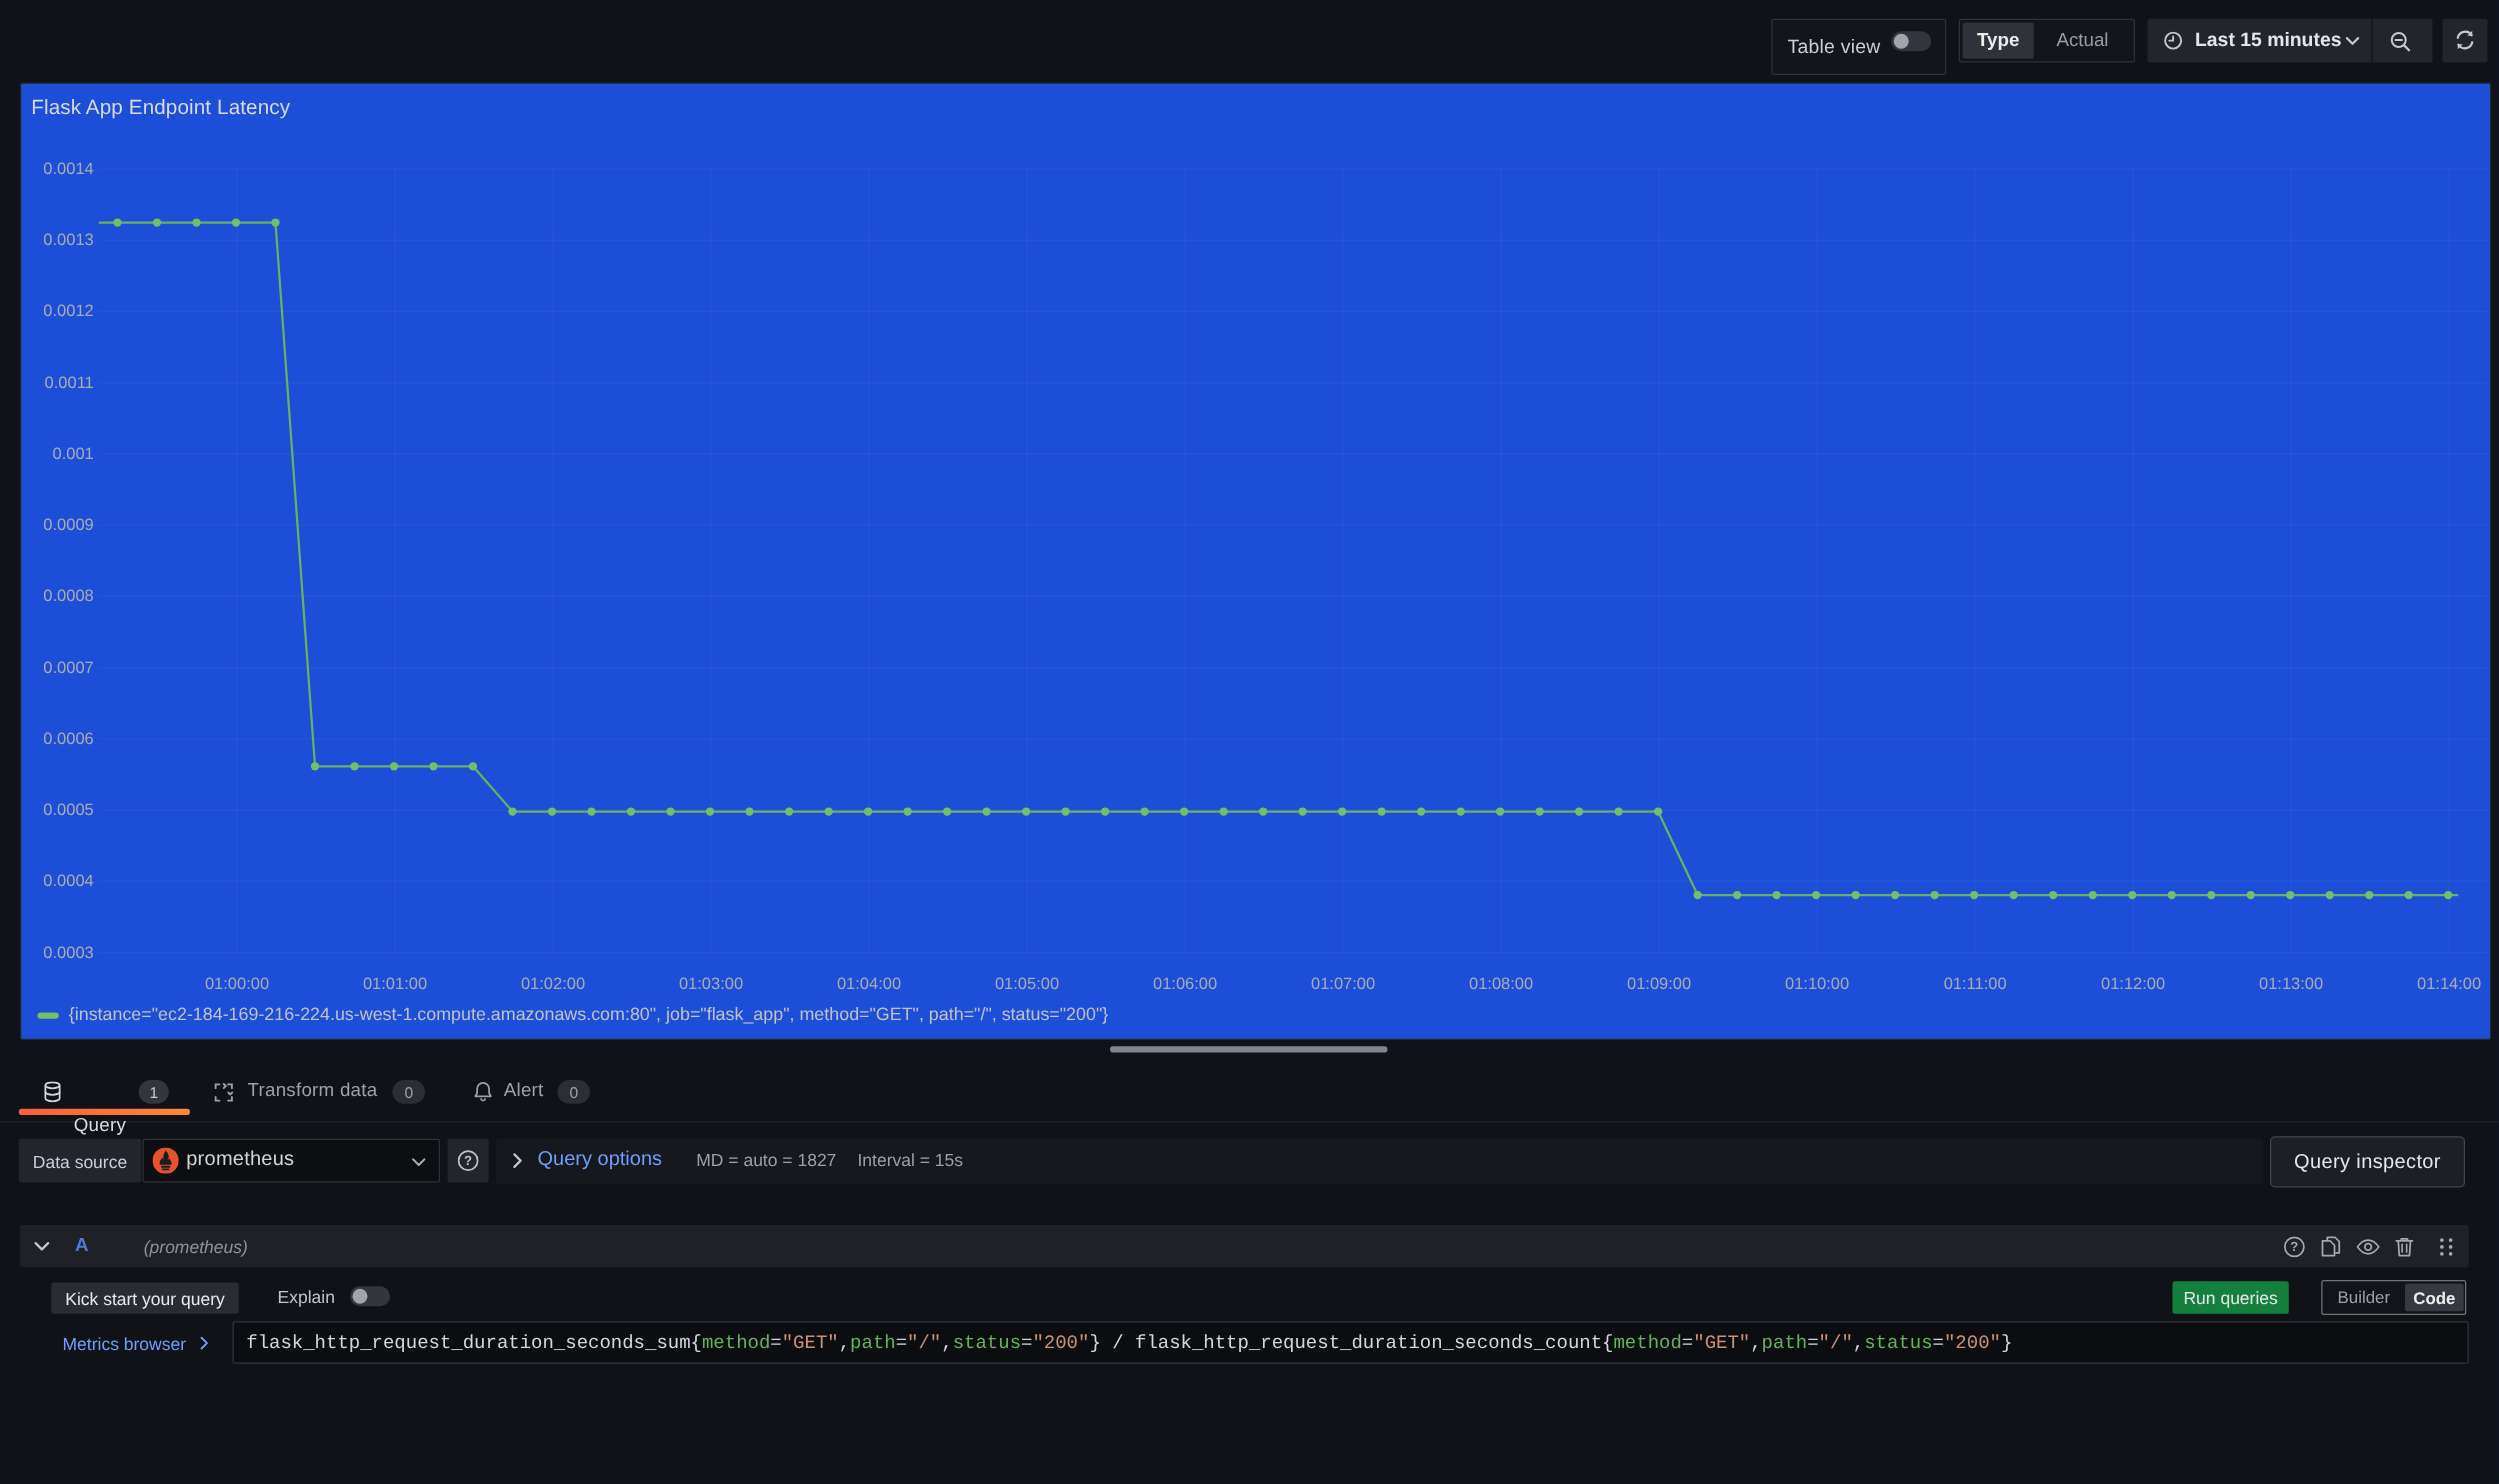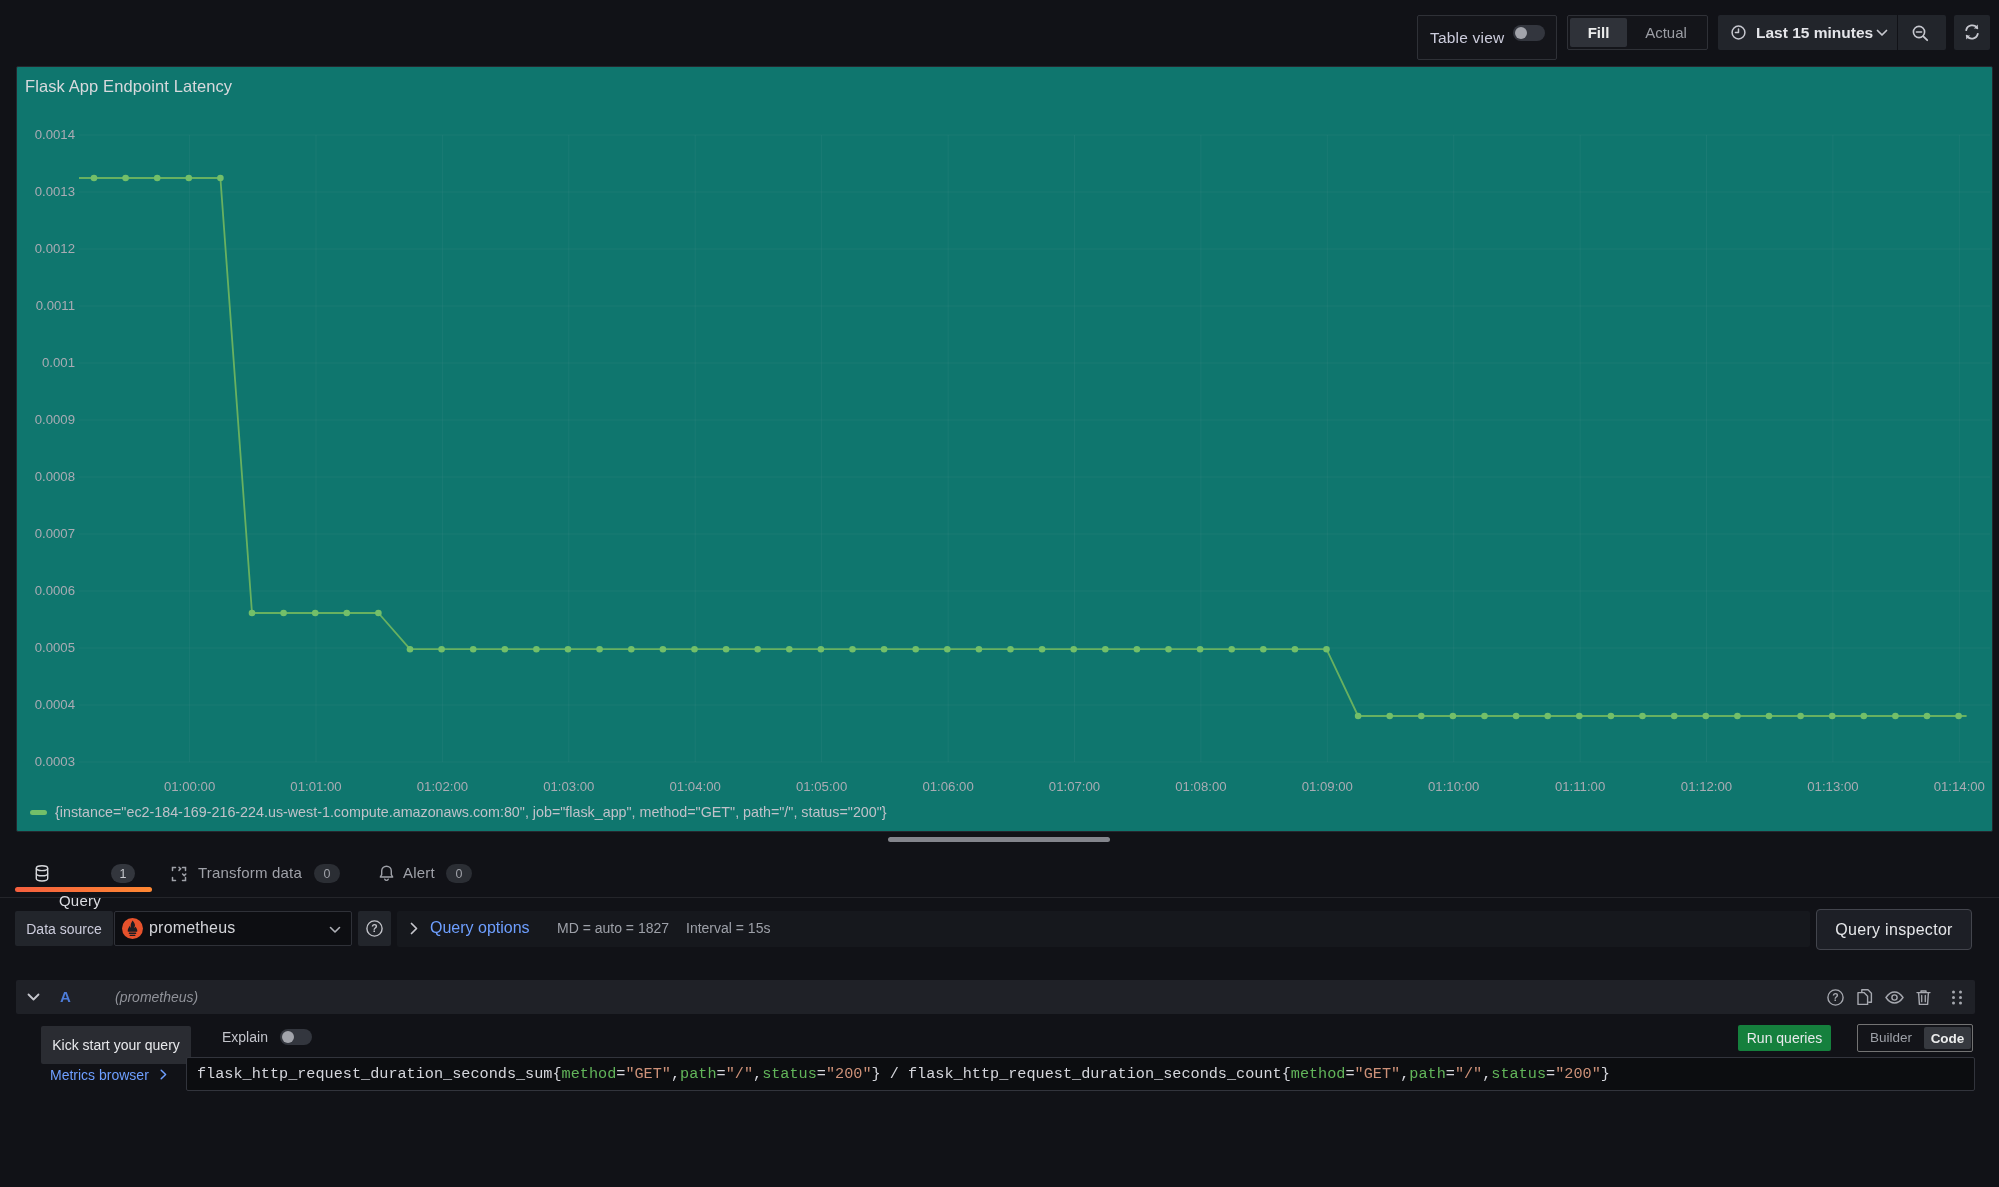--- a/index.html
+++ b/index.html
@@ -12,21 +12,21 @@
 <body>
 <div class="abs" style="left:0;top:0;width:1999px;height:1187px;">
 
   <div class="abs" style="left:1417px;top:15px;width:140px;height:45px;background:#14151a;border:1px solid #2f3137;border-radius:2px;display:flex;align-items:center;">
     <span style="font-size:15.5px;color:#ccccdc;margin-left:12px;letter-spacing:0.2px;">Table view</span>
     <span class="abs" style="left:95px;top:9px;width:32px;height:16px;border-radius:8px;background:#33363e;"></span>
     <span class="abs" style="left:97px;top:11px;width:12px;height:12px;border-radius:50%;background:#a2a4ab;"></span>
   </div>
 
   <div class="abs" style="left:1567px;top:15px;width:141px;height:35px;background:#14151a;border:1px solid #2f3137;border-radius:2px;">
-    <div class="abs" style="left:2px;top:2px;width:57px;height:29px;background:#2f3239;border-radius:2px;display:flex;align-items:center;justify-content:center;font-size:15px;font-weight:700;color:#eceded;">Fill</div>
+    <div class="abs" style="left:2px;top:2px;width:57px;height:29px;background:#2f3239;border-radius:2px;display:flex;align-items:center;justify-content:center;font-size:15px;font-weight:700;color:#eceded;">Type</div>
     <div class="abs" style="left:59px;top:2px;width:78px;height:29px;display:flex;align-items:center;justify-content:center;font-size:15px;color:#9b9da4;">Actual</div>
   </div>
 
   <div class="abs" style="left:1718px;top:15px;width:179px;height:35px;background:#22252b;border-radius:2px 0 0 2px;display:flex;align-items:center;">
     <svg class="abs" style="left:13px;top:10px;" width="15" height="15" viewBox="0 0 15 15">
         <circle cx="7.5" cy="7.5" r="6.4" fill="none" stroke="#c7c8cf" stroke-width="1.5"></circle>
         <path d="M7.5 4.1 v3.4 h-3.1" fill="none" stroke="#c7c8cf" stroke-width="1.5" stroke-linecap="round" stroke-linejoin="round"></path>
       </svg>
     <span style="margin-left:38px;font-size:15.5px;font-weight:600;color:#e4e5e9;">Last 15 minutes</span>
     <svg class="abs" style="left:158px;top:14px;" width="12" height="8" viewBox="0 0 12 8">
@@ -43,21 +43,21 @@
 
   <div class="abs" style="left:1954px;top:15px;width:36px;height:35px;background:#22252b;border-radius:2px;">
     <svg class="abs" style="left:9px;top:8px;" width="18" height="18" viewBox="0 0 18 18">
       <path d="M3.2 7.2 A6.1 6.1 0 0 1 14.3 5.2" fill="none" stroke="#c7c8cf" stroke-width="1.8" stroke-linecap="round"></path>
       <path d="M14.8 1.6 v4 h-4 z" fill="#c7c8cf"></path>
       <path d="M14.8 10.8 A6.1 6.1 0 0 1 3.7 12.8" fill="none" stroke="#c7c8cf" stroke-width="1.8" stroke-linecap="round"></path>
       <path d="M3.2 16.4 v-4 h4 z" fill="#c7c8cf"></path>
     </svg>
   </div>
 
-  <div class="abs" id="panel" style="left:16px;top:66px;width:1977px;height:766px;background:#0f766e;border:1px solid #25272e;border-radius:2px;">
+  <div class="abs" id="panel" style="left:16px;top:66px;width:1977px;height:766px;background:#1d4ed8;border:1px solid #25272e;border-radius:2px;">
     <div class="txt" style="left:8px;top:10px;font-size:16.5px;font-weight:500;color:#d8d9dd;letter-spacing:0.1px;">Flask App Endpoint Latency</div>
     <svg class="abs" style="left:0;top:0;" width="1977" height="766" viewBox="0 0 1977 766">
         <g stroke="rgba(204,204,220,0.06)" stroke-width="1">
           <line x1="62" y1="68" x2="1973" y2="68"></line>
           <line x1="62" y1="125" x2="1973" y2="125"></line>
           <line x1="62" y1="182" x2="1973" y2="182"></line>
           <line x1="62" y1="239" x2="1973" y2="239"></line>
           <line x1="62" y1="296" x2="1973" y2="296"></line>
           <line x1="62" y1="353" x2="1973" y2="353"></line>
           <line x1="62" y1="410" x2="1973" y2="410"></line>
@@ -271,21 +271,21 @@
           <circle cx="2.5" cy="2" r="1.5"></circle>
           <circle cx="9.5" cy="2" r="1.5"></circle>
           <circle cx="2.5" cy="7.5" r="1.5"></circle>
           <circle cx="9.5" cy="7.5" r="1.5"></circle>
           <circle cx="2.5" cy="13" r="1.5"></circle>
           <circle cx="9.5" cy="13" r="1.5"></circle>
         </g>
       </svg>
   </div>
 
-  <div class="abs" style="left:41px;top:1026px;width:150px;height:38px;background:#2a2c32;border-radius:2px;display:flex;align-items:center;justify-content:center;font-size:14px;font-weight:500;color:#e8e9ec;">Kick start your query</div>
+  <div class="abs" style="left:41px;top:1026px;width:150px;height:25px;background:#2a2c32;border-radius:2px;display:flex;align-items:center;justify-content:center;font-size:14px;font-weight:500;color:#e8e9ec;">Kick start your query</div>
   <div class="txt" style="left:222px;top:1029px;font-size:14px;color:#c3c4cb;">Explain</div>
   <div class="abs" style="left:280px;top:1029px;width:32px;height:16px;border-radius:8px;background:#33363e;"></div>
   <div class="abs" style="left:282px;top:1031px;width:12px;height:12px;border-radius:50%;background:#a2a4ab;"></div>
   <div class="abs" style="left:1738px;top:1025px;width:93px;height:26px;background:#15803d;border-radius:2px;display:flex;align-items:center;justify-content:center;font-size:14px;font-weight:500;color:#e8e9ec;">Run queries</div>
   <div class="abs" style="left:1857px;top:1024px;width:116px;height:28px;background:#131419;border:1px solid #737373;border-radius:2px;">
     <span class="txt" style="left:12px;top:5px;font-size:13.5px;color:#9da0a7;">Builder</span>
     <span class="abs" style="left:66px;top:2px;width:47px;height:22px;background:#36393f;border-radius:2px;display:flex;align-items:center;justify-content:center;font-size:13.5px;font-weight:700;color:#eceded;">Code</span>
   </div>
 
   <span class="txt" style="left:50px;top:1067px;font-size:14px;color:#6e9fff;">Metrics browser</span>

